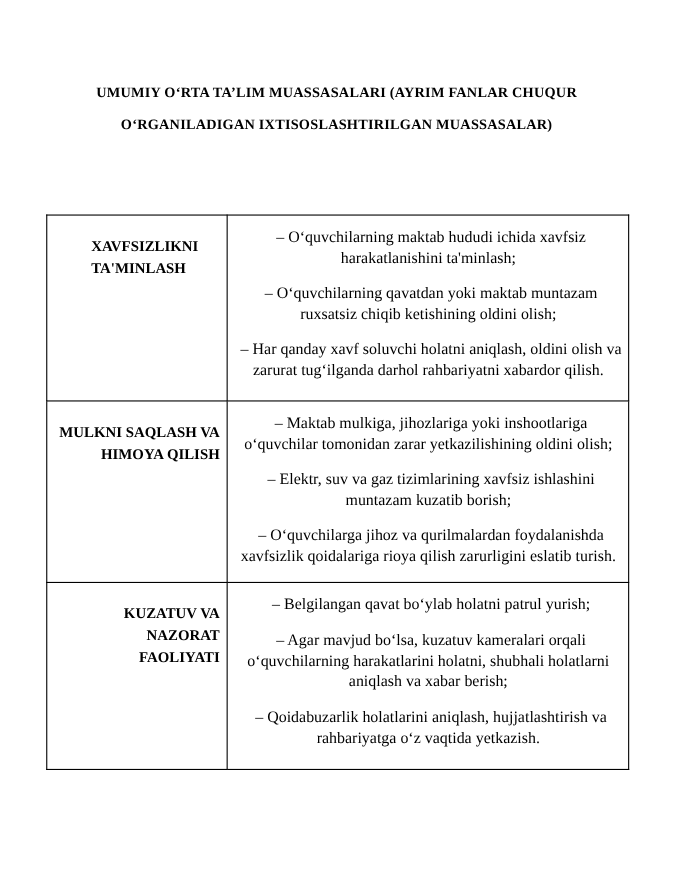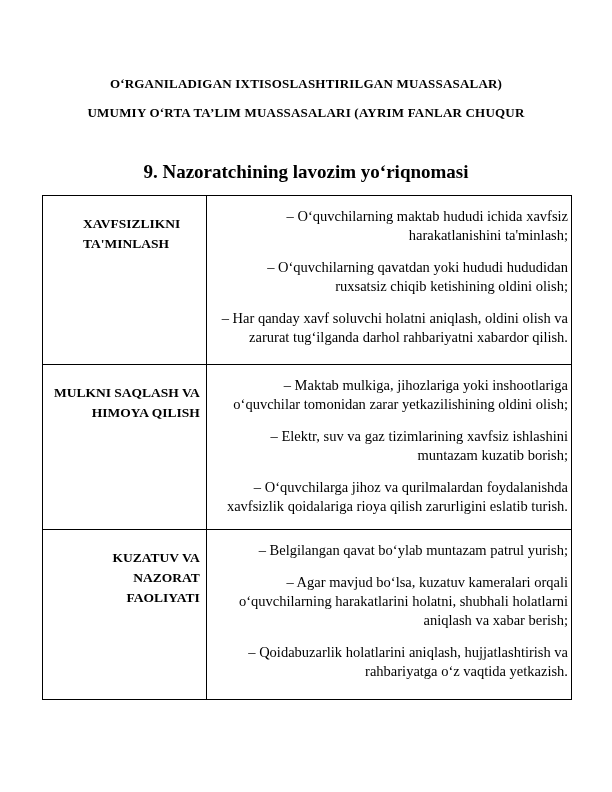--- a/index.html
+++ b/index.html
@@ -58,50 +58,49 @@
     line-height: 20px;
     padding-top: 18px;
     white-space: pre-line;
   }
   .cell-head.align-left   { text-align: left; padding-left: 40px; padding-right: 6px; }
   .cell-head.align-center { text-align: right; padding-left: 6px; padding-right: 6px; }
   .cell-body {
     font-size: 14.5px;
     line-height: 19px;
     padding: 11px 3px 0 4px;
-    text-align: right;
+    text-align: center;
   }
   .cell-body p {
     margin: 0 0 13px 0;
     text-indent: 5px;
   }
 </style>
 </head>
 <body>
 
 <div class="page">
 
   <div class="doc-header">
+    <div>UMUMIY O‘RTA TA’LIM MUASSASALARI (AYRIM FANLAR CHUQUR</div>
     <div>O‘RGANILADIGAN IXTISOSLASHTIRILGAN MUASSASALAR)</div>
-    <div>UMUMIY O‘RTA TA’LIM MUASSASALARI (AYRIM FANLAR CHUQUR</div>
   </div>
 
-  <div class="doc-title">9. Nazoratchining lavozim yo‘riqnomasi</div>
 
   <table class="duties">
     <tbody>
         <tr class="row-1">
       <td class="col-head">
         <div class="cell-head align-left">XAVFSIZLIKNI
 TA'MINLASH</div>
       </td>
       <td class="col-body">
         <div class="cell-body">
           <p>– O‘quvchilarning maktab hududi ichida xavfsiz harakatlanishini ta'minlash;</p>
-          <p>– O‘quvchilarning qavatdan yoki hududi hududidan ruxsatsiz chiqib ketishining oldini olish;</p>
+          <p>– O‘quvchilarning qavatdan yoki maktab muntazam ruxsatsiz chiqib ketishining oldini olish;</p>
           <p>– Har qanday xavf soluvchi holatni aniqlash, oldini olish va zarurat tug‘ilganda darhol rahbariyatni xabardor qilish.</p>
         </div>
       </td>
     </tr>
     <tr class="row-2">
       <td class="col-head">
         <div class="cell-head align-center">MULKNI SAQLASH VA
 HIMOYA QILISH</div>
       </td>
       <td class="col-body">
@@ -112,21 +111,21 @@
         </div>
       </td>
     </tr>
     <tr class="row-3">
       <td class="col-head">
         <div class="cell-head align-center">KUZATUV VA NAZORAT
 FAOLIYATI</div>
       </td>
       <td class="col-body">
         <div class="cell-body">
-          <p>– Belgilangan qavat bo‘ylab muntazam patrul yurish;</p>
+          <p>– Belgilangan qavat bo‘ylab holatni patrul yurish;</p>
           <p>– Agar mavjud bo‘lsa, kuzatuv kameralari orqali o‘quvchilarning harakatlarini holatni, shubhali holatlarni aniqlash va xabar berish;</p>
           <p>– Qoidabuzarlik holatlarini aniqlash, hujjatlashtirish va rahbariyatga o‘z vaqtida yetkazish.</p>
         </div>
       </td>
     </tr>
   </tbody>
     </table>
 
 </div>
 

